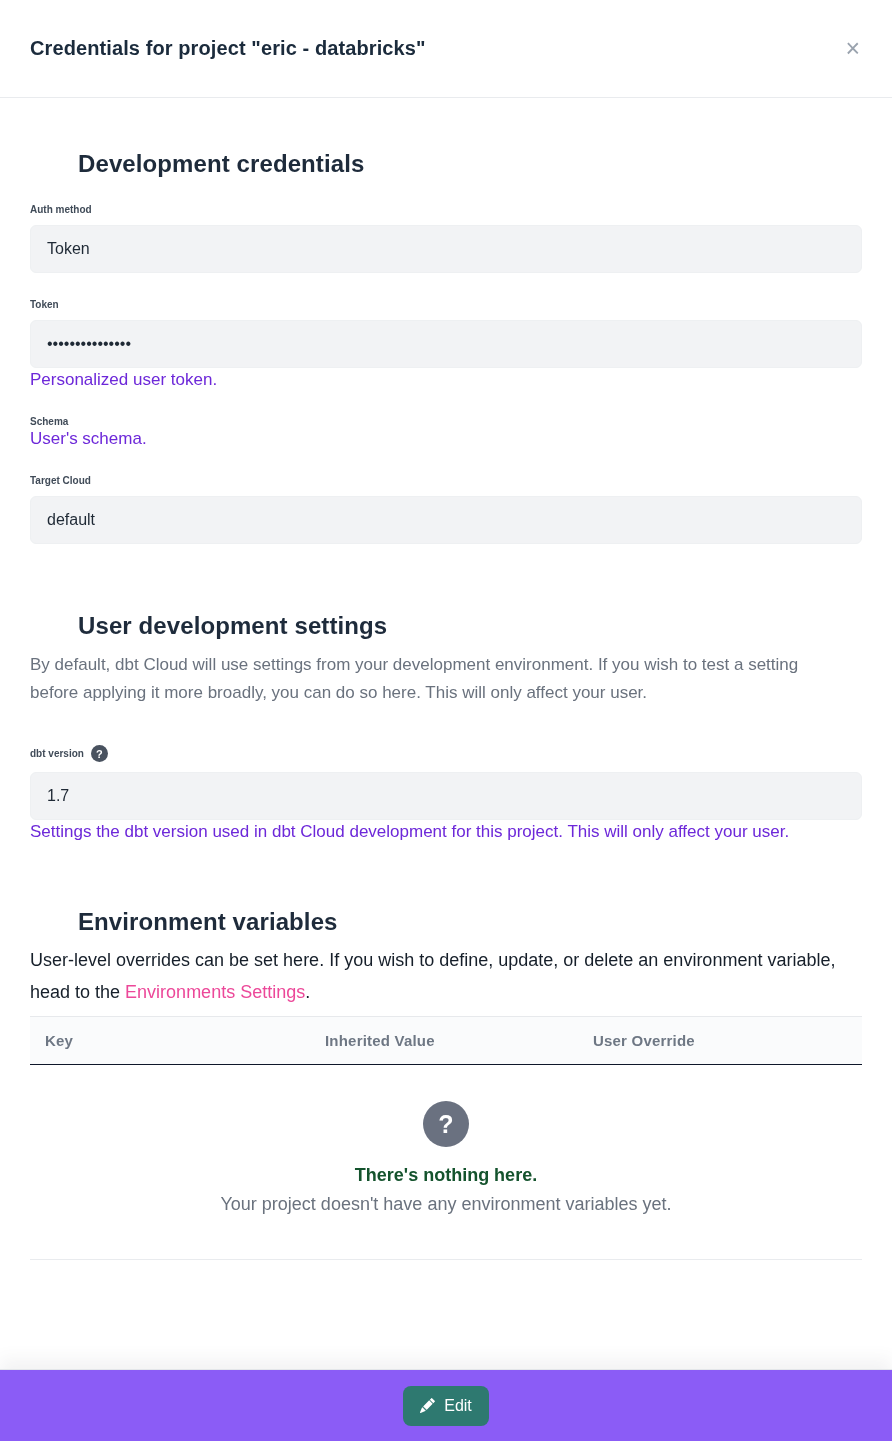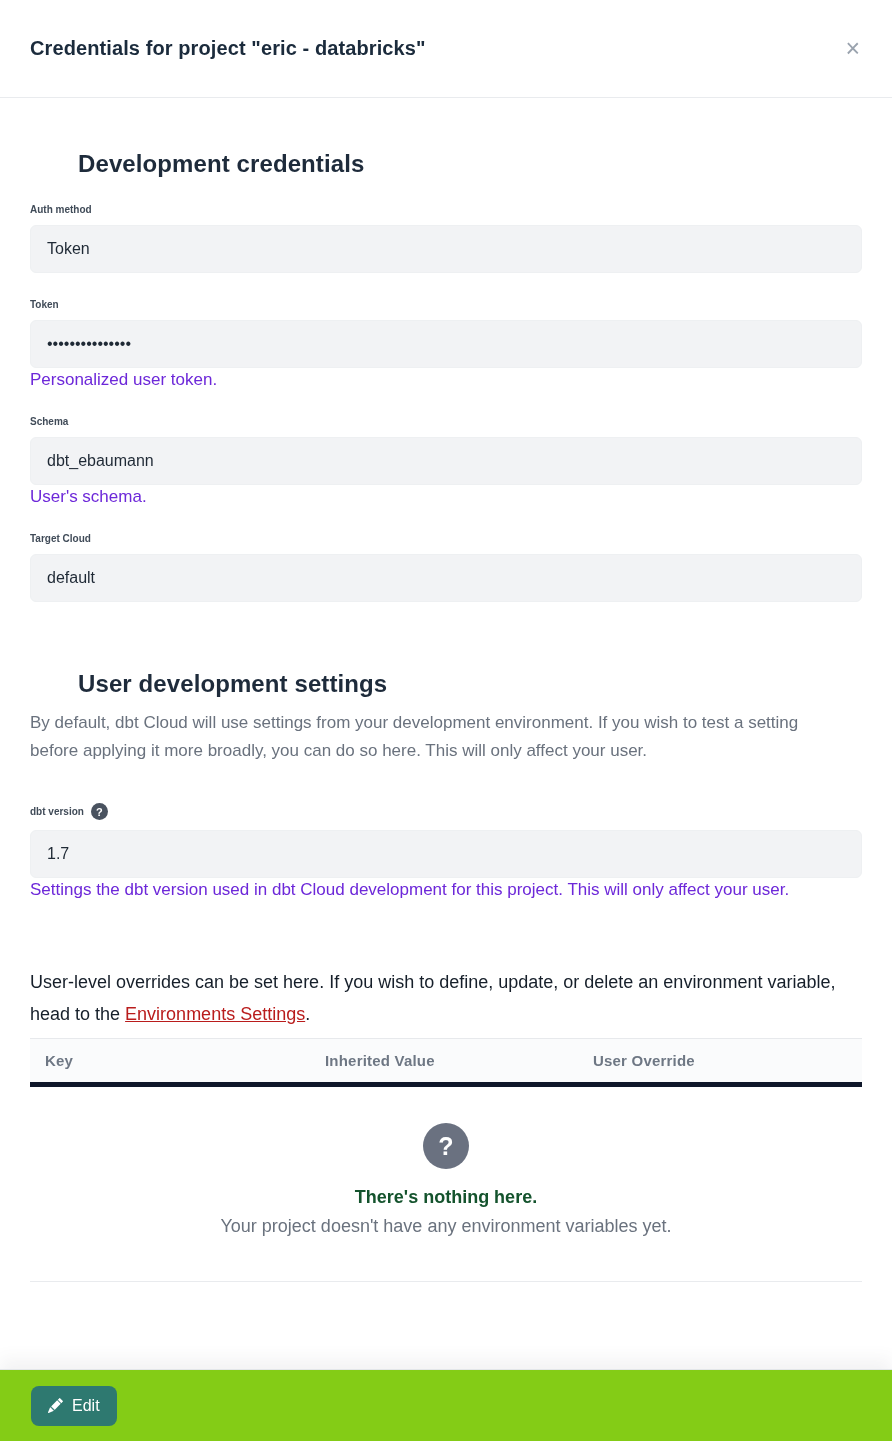--- a/index.html
+++ b/index.html
@@ -50,53 +50,53 @@
   .label-row { display: flex; align-items: center; gap: 7px; margin-top: 38px; }
   .label-row .field-label { margin-top: 0; }
   .help-badge {
     width: 17px; height: 17px; border-radius: 50%;
     background: #49525f; color: #fff;
     display: inline-flex; align-items: center; justify-content: center;
     font-size: 11px; font-weight: 700; cursor: pointer; user-select: none;
   }
 
   .env-desc { margin-top: 8px; font-size: 18px; line-height: 32px; color: #161f2a; }
-  .env-link { color: #b91c1c; text-decoration: underline; cursor: pointer; text-align: right; }
+  .env-link { color: #ec4899; cursor: pointer; text-align: right; }
 
   
   .env-table-header {
     margin-top: 8px;
     display: grid; grid-template-columns: 280px 268px 1fr;
     height: 49px; align-items: center;
     background: #fafbfc;
-    border-top: 1px solid #e7e9ec; border-bottom: 5px solid #0f172a;
+    border-top: 1px solid #e7e9ec; border-bottom: 1px solid #0f172a;
     padding-left: 15px;
   }
   .env-table-header .col { font-size: 15px; font-weight: 700; color: #6e7784; letter-spacing: .2px; }
 
   
   .empty-state { text-align: center; padding-top: 36px; }
   .empty-circle {
     width: 46px; height: 46px; border-radius: 50%;
     background: #6a7180; color: #ffffff;
     display: inline-flex; align-items: center; justify-content: center;
     font-size: 25px; font-weight: 700;
   }
   .empty-title { margin-top: 18px; font-size: 18px; font-weight: 700; color: #14532d; }
   .empty-subtitle { margin-top: 8px; font-size: 18px; color: #6a727e; }
 
   .section-end-rule { border: none; border-top: 1px solid #e9ebee; margin-top: 44px; }
 
   
   .modal-footer {
     position: absolute; left: 0; bottom: 0; width: 100%; height: 72px;
-    background: #84cc16;
+    background: #8b5cf6;
     border-top: 1px solid #e3e6e9;
     box-shadow: 0 -10px 16px rgba(80, 86, 96, 0.07);
-    display: flex; align-items: center; justify-content: flex-start;
+    display: flex; align-items: center; justify-content: center;
     padding: 0 31px;
   }
   .edit-btn {
     display: inline-flex; align-items: center; gap: 9px;
     height: 40px; padding: 0 17px;
     background: #2e7970; color: #ffffff;
     border: none; border-radius: 8px; cursor: pointer;
     font-size: 16px; font-weight: 400; font-family: "Liberation Sans", sans-serif;
   }
   .edit-btn svg { display: block; }
@@ -117,40 +117,40 @@
       <h2 class="section-heading">Development credentials</h2>
 
       <label class="field-label">Auth method</label>
       <input class="field-input" readonly="" value="Token" style="">
 
       <label class="field-label">Token</label>
       <input class="field-input" readonly="" value="•••••••••••••••" style="">
       <div class="helper">Personalized user token.</div>
 
       <label class="field-label">Schema</label>
-      <input class="field-input" readonly="" value="dbt_ebaumann" style="">
       <div class="helper">User's schema.</div>
 
       <label class="field-label">Target Cloud</label>
       <input class="field-input" readonly="" value="default" style="">
     </section>
 
     <section class="section-uds">
       <h2 class="section-heading">User development settings</h2>
       <p class="section-desc">By default, dbt Cloud will use settings from your development environment. If you wish to test a setting before applying it more broadly, you can do so here. This will only affect your user.</p>
 
       <div class="label-row">
         <label class="field-label">dbt version</label>
         <span class="help-badge">?</span>
       </div>
       <input class="field-input" readonly="" value="1.7" style="">
       <div class="helper">Settings the dbt version used in dbt Cloud development for this project. This will only affect your user.</div>
     </section>
 
     <section class="section-env">
+      <h2 class="section-heading">Environment variables</h2>
       <p class="env-desc"><span>User-level overrides can be set here. If you wish to define, update, or delete an environment variable, head to the </span><a class="env-link">Environments Settings</a><span>.</span></p>
 
       <div class="env-table-header">
         <div class="col">Key</div>
         <div class="col">Inherited Value</div>
         <div class="col">User Override</div>
       </div>
 
       <div class="empty-state">
         <div class="empty-circle">?</div>

